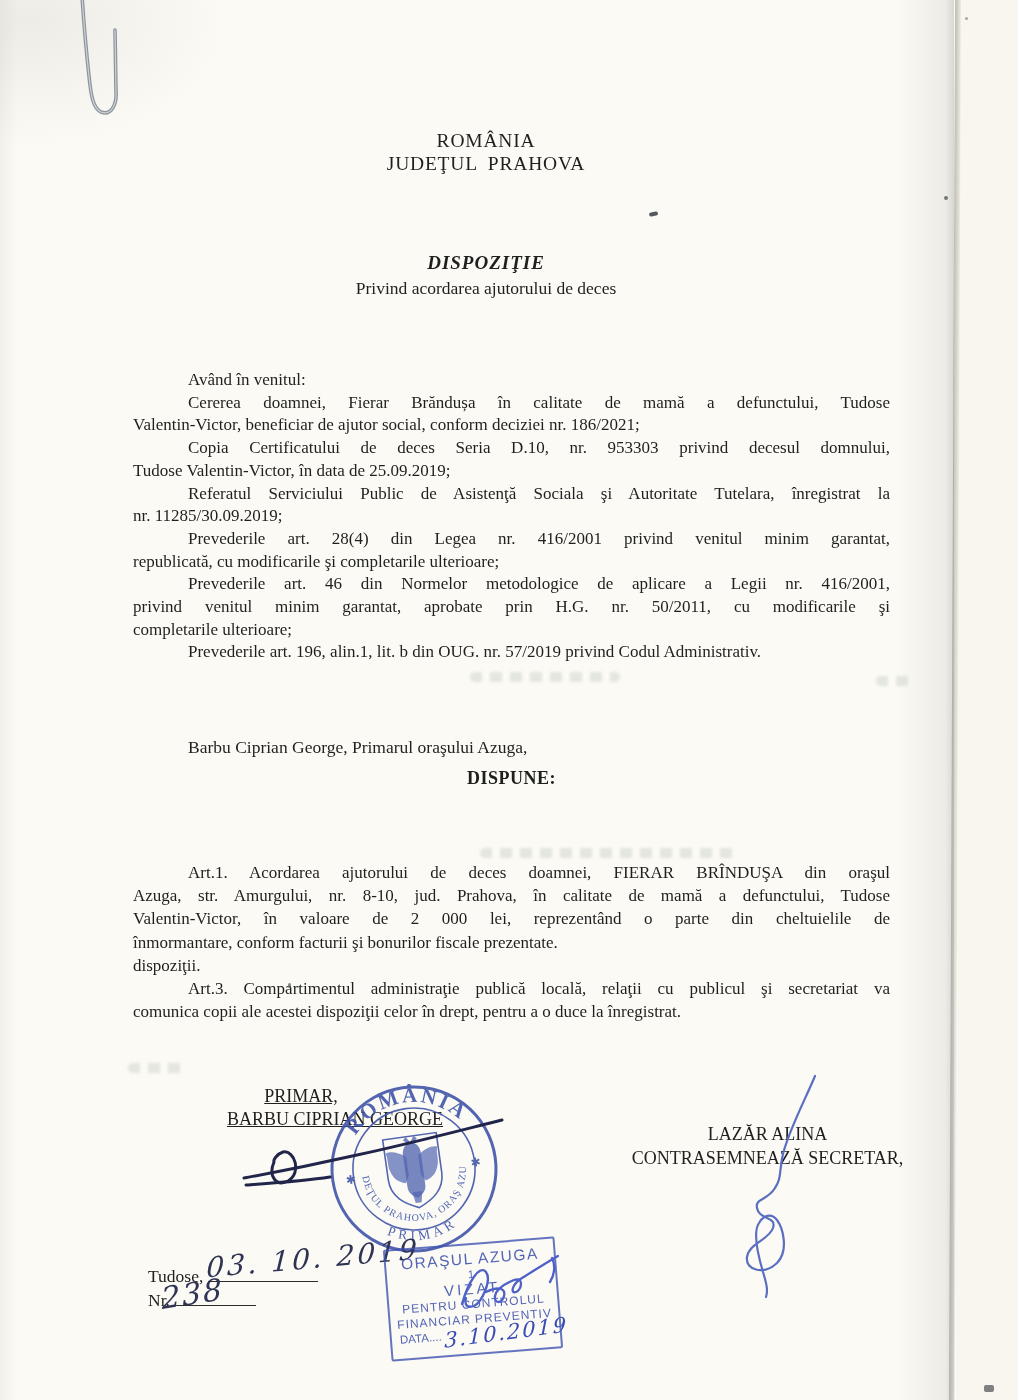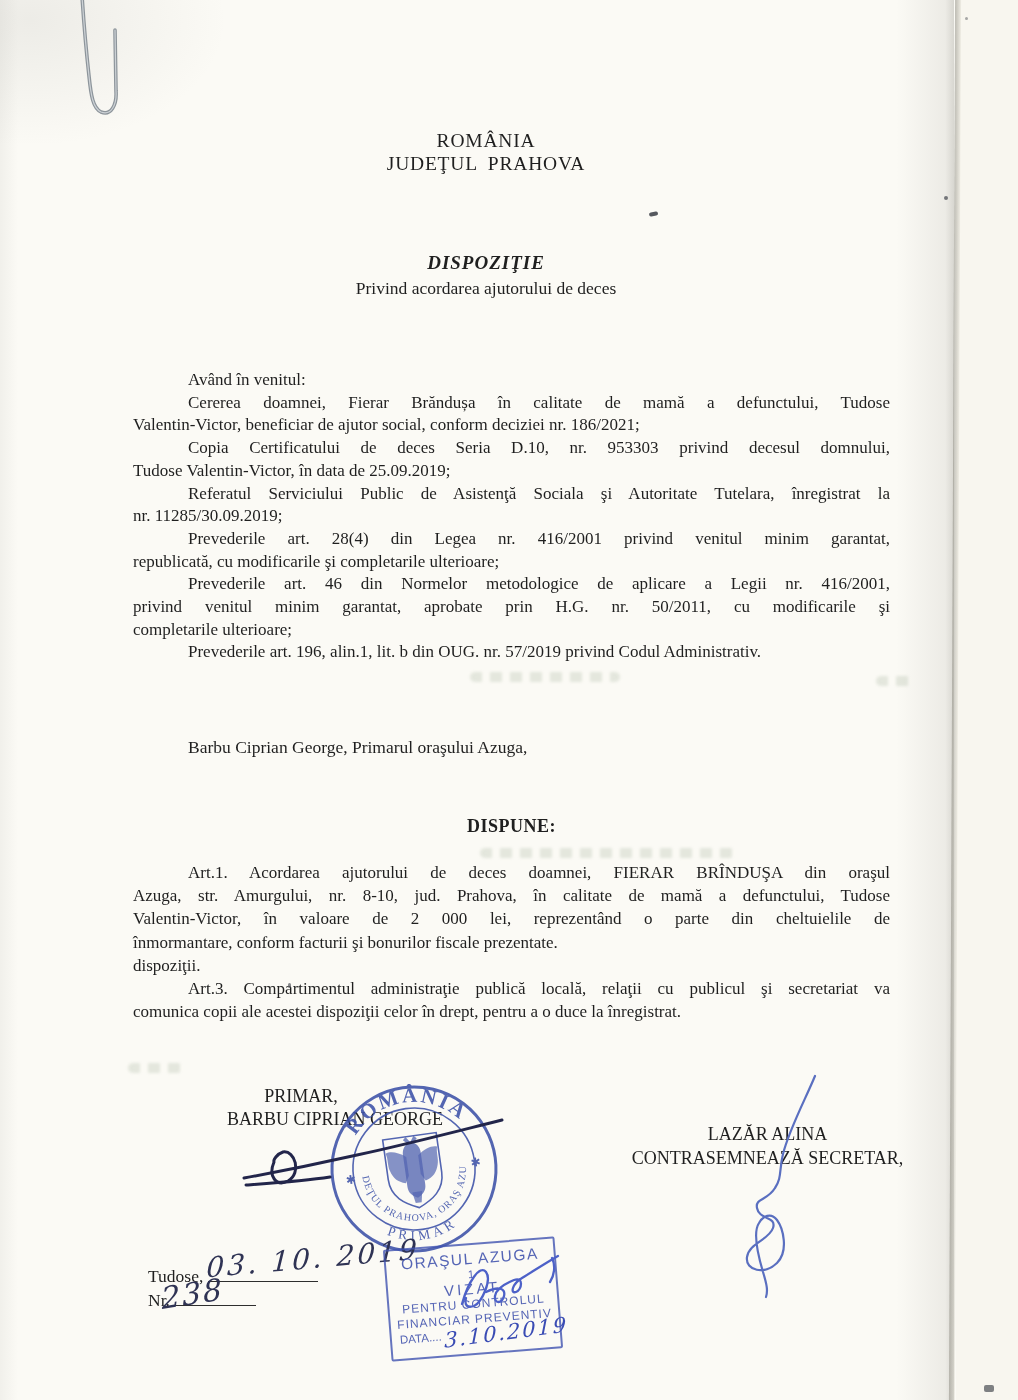--- a/index.html
+++ b/index.html
@@ -34,26 +34,26 @@
     font-size:17.5px; }
 
   
   .block { position:absolute; left:133px; width:757px; font-size:17px; }
   .preamble { top:369px; line-height:22.7px; }
   .articles { top:861px; line-height:23.2px; }
   .ln { width:100%; }
   .first { padding-left:55px; }
   .just { text-align:justify; text-align-last:justify; }
   .issuer { position:absolute; top:737px; left:188px; font-size:17.5px; }
-  .dispune { position:absolute; top:816px; left:133px; width:757px; text-align:center;
+  .dispune { position:absolute; top:768px; left:133px; width:757px; text-align:center;
     font-weight:bold; font-size:18px; letter-spacing:.5px; }
 
   
   .sig-left { position:absolute; top:1085px; left:205px; width:260px; text-align:center;
-    font-size:18px; line-height:23px; }
+    font-size:18px; line-height:23px;text-decoration:underline; }
   .sig-left .role { margin-right:68px; }
   .sig-right { position:absolute; top:1122px; left:615px; width:305px; text-align:center;
     font-size:18px; line-height:24px; }
 
   
   .footer { position:absolute; top:1264px; left:148px; font-size:17.5px; line-height:24px; }
   .uline { display:inline-block; border-bottom:1.7px solid #2e2e2e; height:15px; }
   .u1 { width:110px; } .u2 { width:82px; }
   .hand { position:absolute; font-family:"DejaVu Serif",serif; font-style:italic;
     color:#2f3354; white-space:nowrap; }

